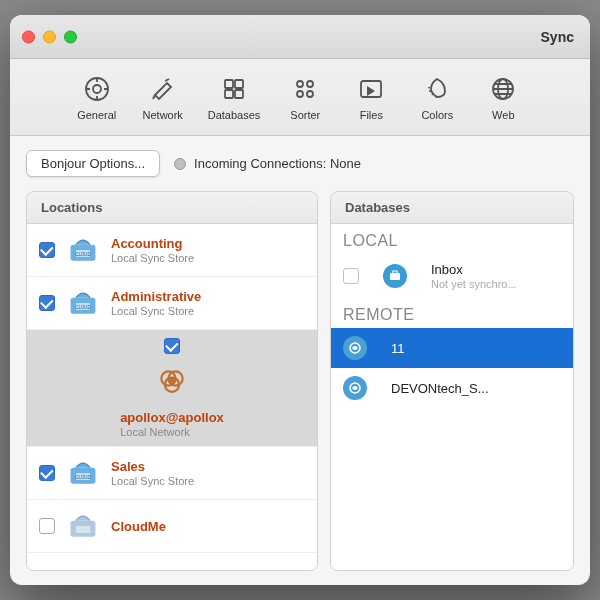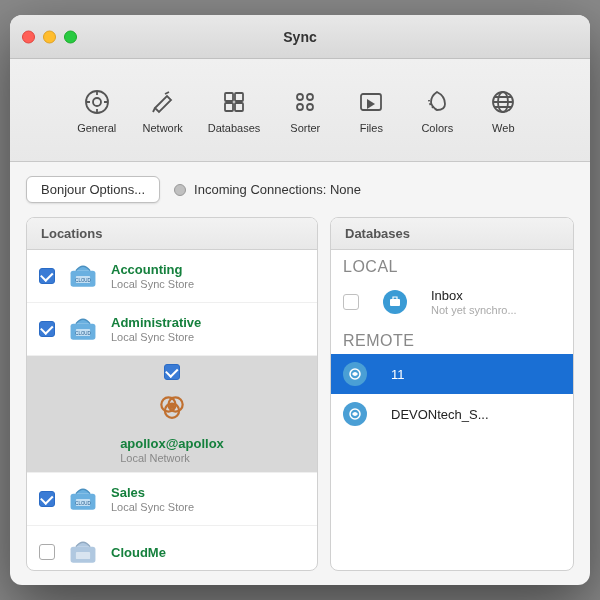--- a/index.html
+++ b/index.html
@@ -25,21 +25,21 @@
       display: flex;
       flex-direction: column;
     }
 
     
     .titlebar {
       background: linear-gradient(to bottom, #e8e8e8, #d8d8d8);
       height: 44px;
       display: flex;
       align-items: center;
-      justify-content: center;
+      justify-content: flex-end;
       padding: 0 16px;
       border-bottom: 1px solid #c0c0c0;
       position: relative;
       flex-shrink: 0;
     }
 
     .traffic-lights {
       display: flex;
       gap: 8px;
       position: absolute;
@@ -64,21 +64,21 @@
       color: #333;
     }
 
     
     .toolbar {
       background: linear-gradient(to bottom, #f0f0f0, #e8e8e8);
       border-bottom: 1px solid #c8c8c8;
       display: flex;
       justify-content: center;
       gap: 4px;
-      padding: 21px 12px;
+      padding: 8px 12px;
       flex-shrink: 0;
     }
 
     .toolbar-item {
       display: flex;
       flex-direction: column;
       align-items: center;
       gap: 4px;
       padding: 6px 10px;
       border-radius: 6px;
@@ -243,21 +243,21 @@
 
     .location-info {
       display: flex;
       flex-direction: column;
       gap: 1px;
     }
 
     .location-name {
       font-size: 13px;
       font-weight: 600;
-      color: #15803d;
+      color: #c2410c;
     }
 
     .location-sub {
       font-size: 11px;
       color: #888;
     }
 
     
     .databases-panel {
       flex: 1;

